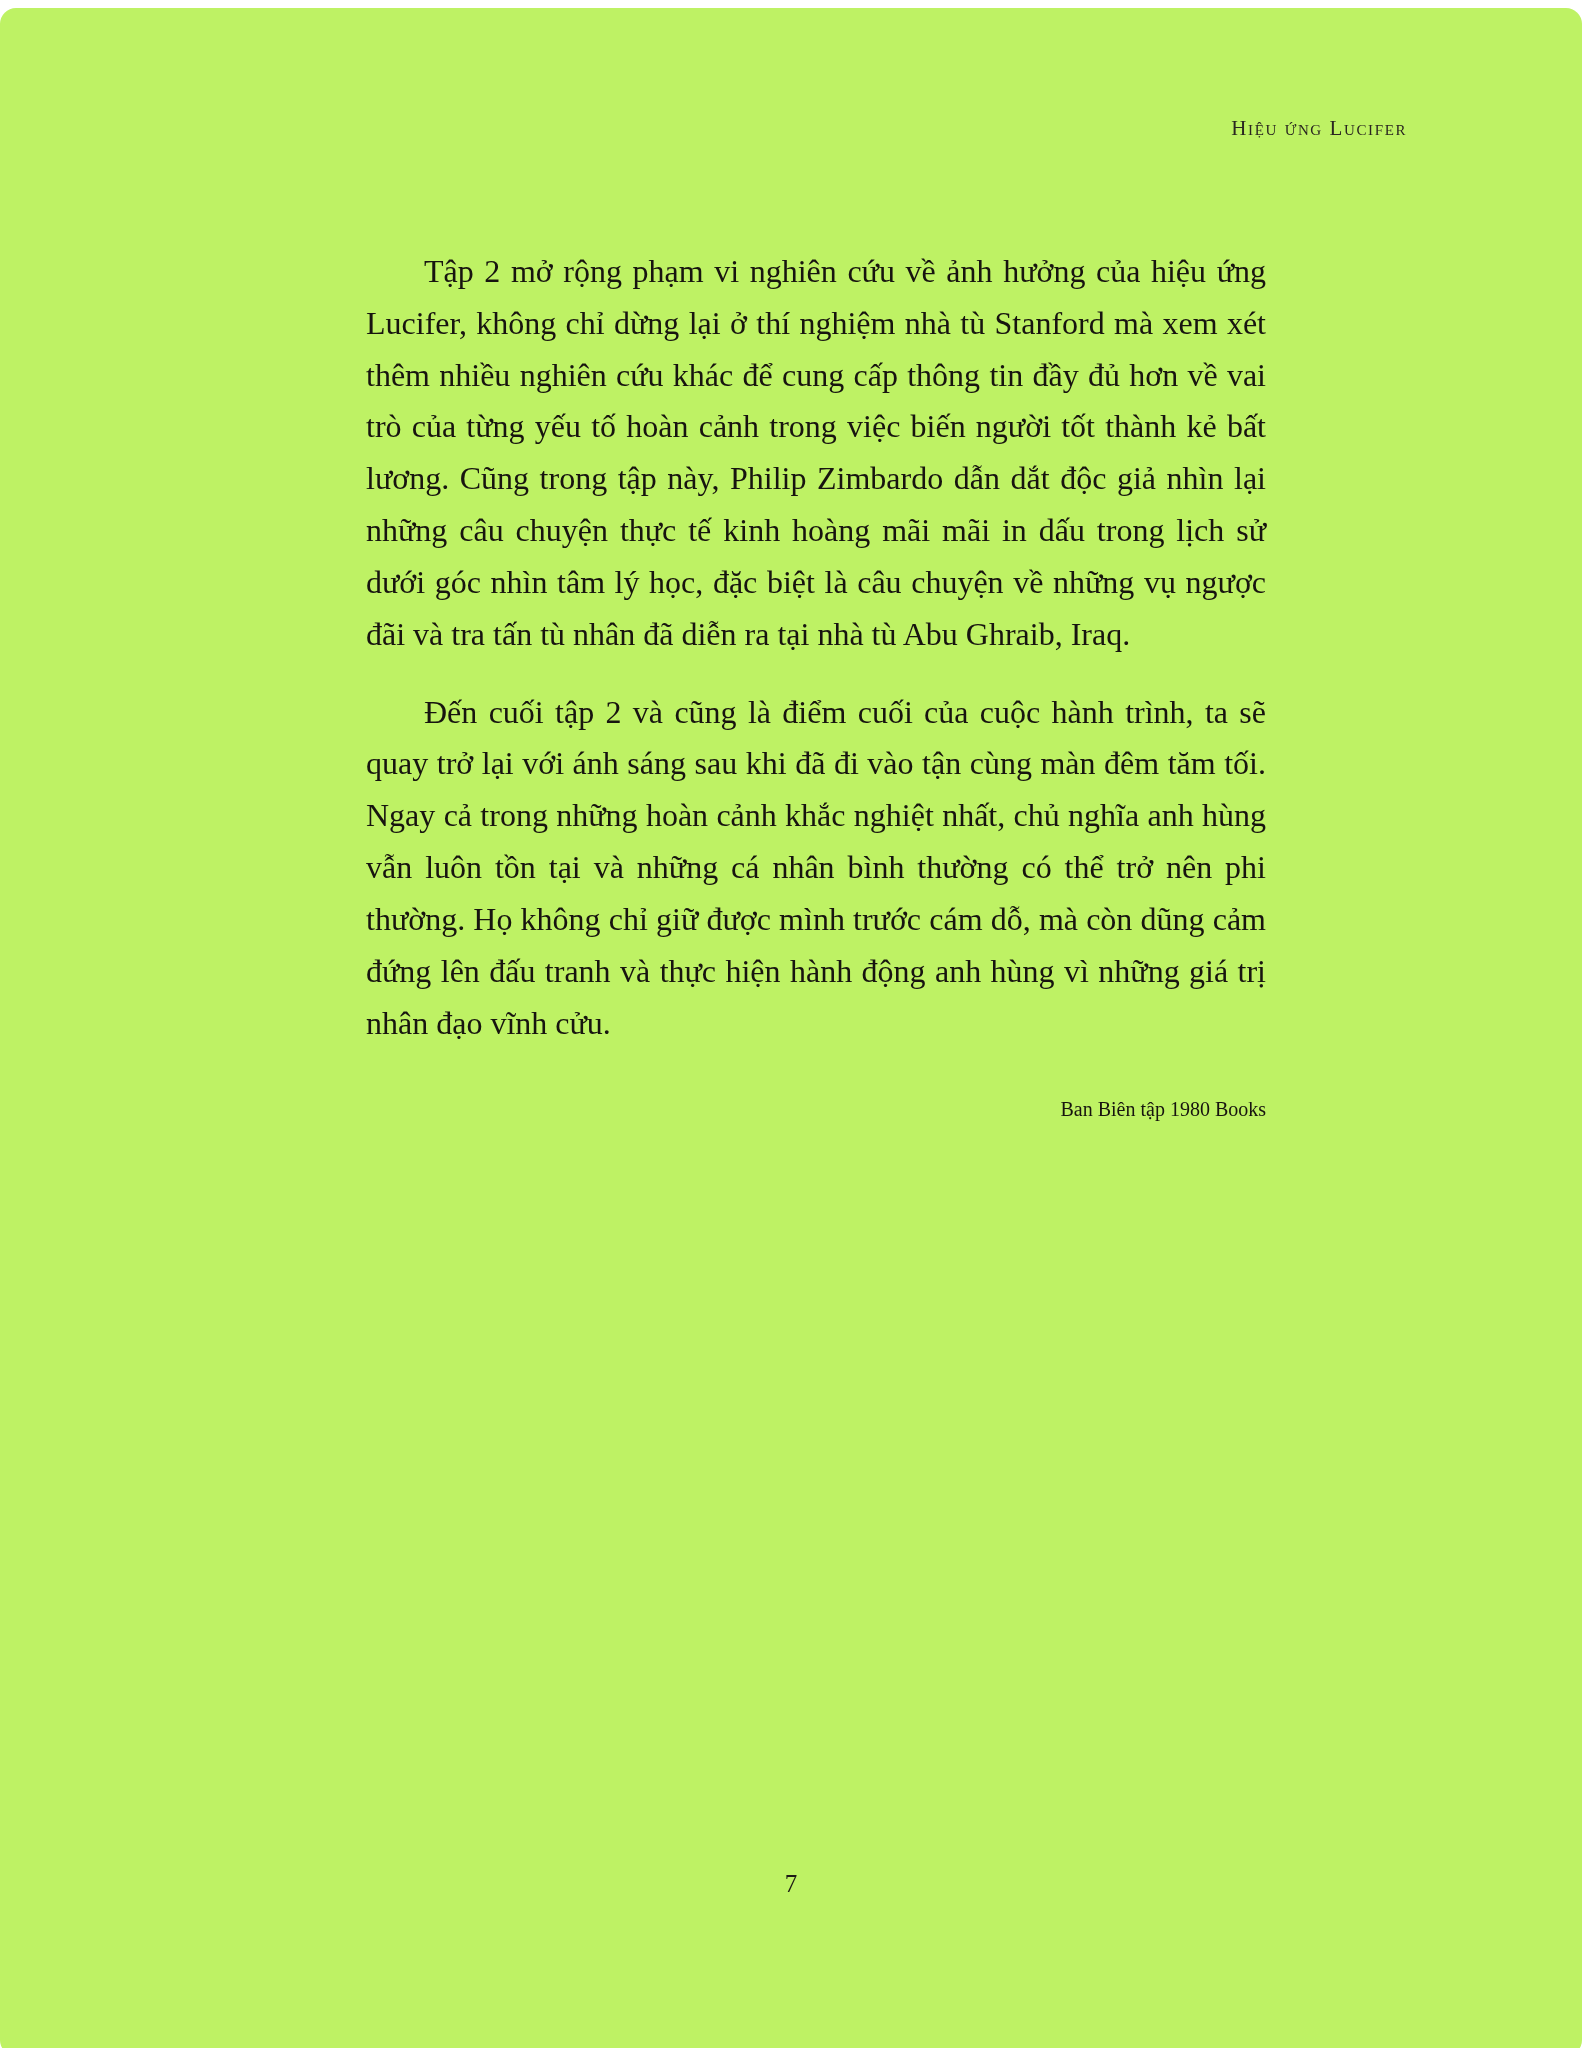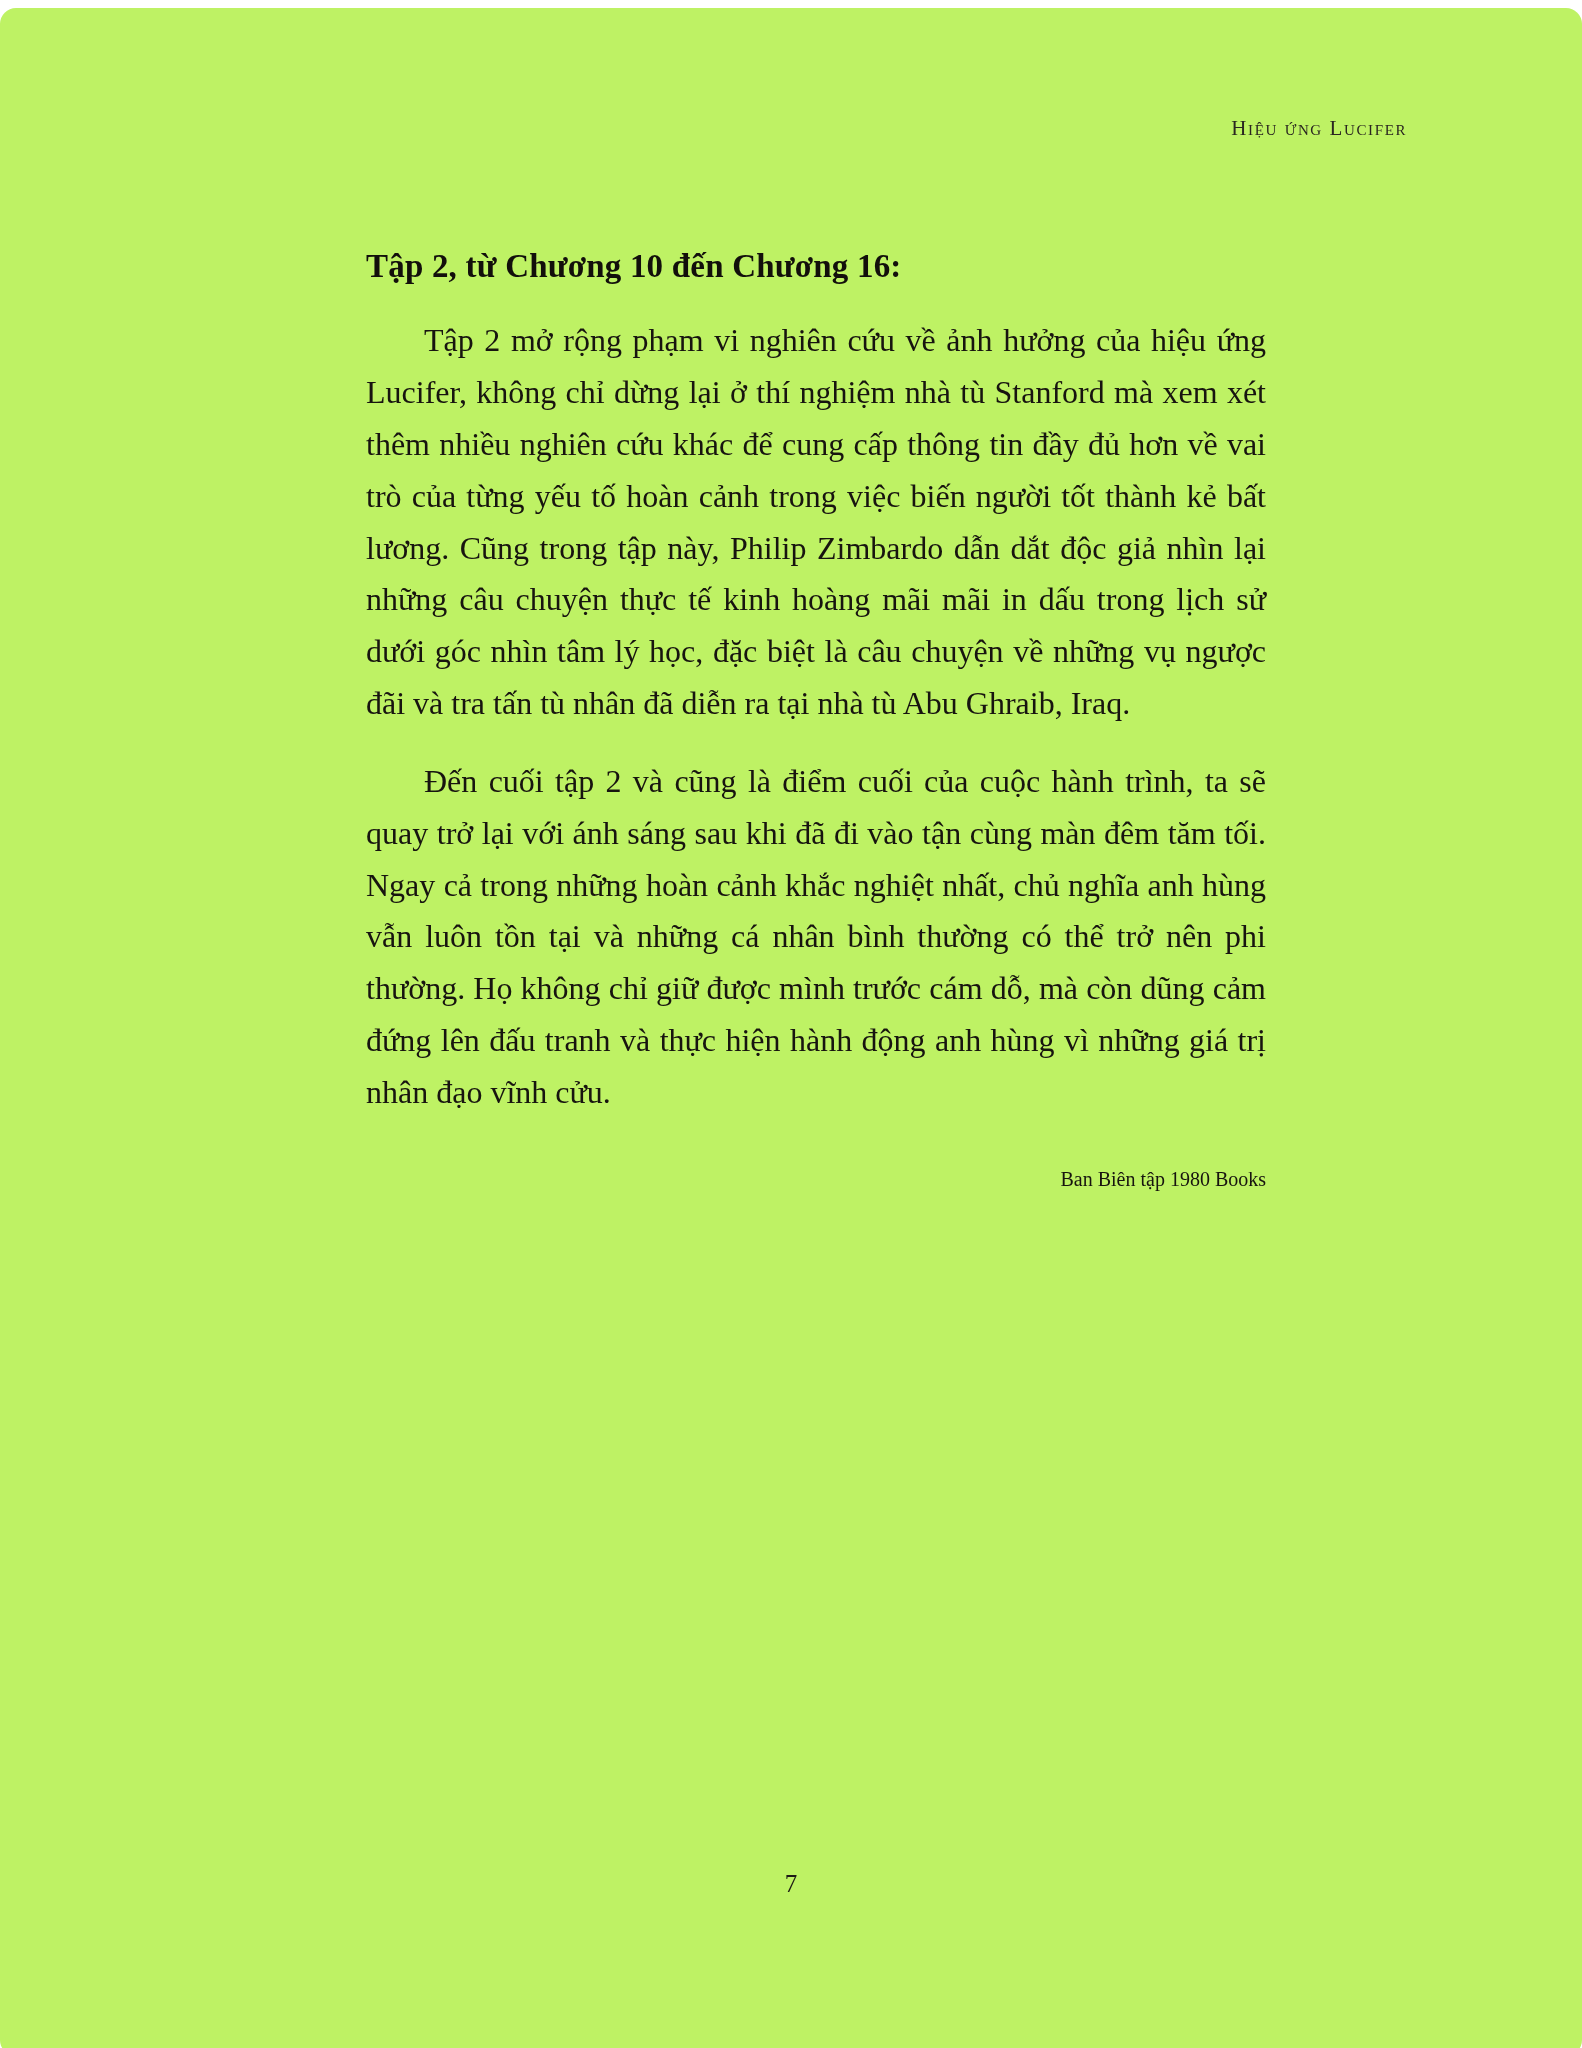--- a/index.html
+++ b/index.html
@@ -88,21 +88,20 @@
 <body>
 
 <div class="page">
 
   <div class="running-head">
     <span class="small-caps">Hiệu ứng Lucifer</span>
   </div>
 
   <div class="content">
 
-    <h2 class="section-heading">Tập 2, từ Chương 10 đến Chương 16:</h2>
 
     <p class="body-par">Tập 2 mở rộng phạm vi nghiên cứu về ảnh hưởng của hiệu ứng Lucifer, không chỉ dừng lại ở thí nghiệm nhà tù Stanford mà xem xét thêm nhiều nghiên cứu khác để cung cấp thông tin đầy đủ hơn về vai trò của từng yếu tố hoàn cảnh trong việc biến người tốt thành kẻ bất lương. Cũng trong tập này, Philip Zimbardo dẫn dắt độc giả nhìn lại những câu chuyện thực tế kinh hoàng mãi mãi in dấu trong lịch sử dưới góc nhìn tâm lý học, đặc biệt là câu chuyện về những vụ ngược đãi và tra tấn tù nhân đã diễn ra tại nhà tù Abu Ghraib, Iraq.</p>
 
     <p class="body-par">Đến cuối tập 2 và cũng là điểm cuối của cuộc hành trình, ta sẽ quay trở lại với ánh sáng sau khi đã đi vào tận cùng màn đêm tăm tối. Ngay cả trong những hoàn cảnh khắc nghiệt nhất, chủ nghĩa anh hùng vẫn luôn tồn tại và những cá nhân bình thường có thể trở nên phi thường. Họ không chỉ giữ được mình trước cám dỗ, mà còn dũng cảm đứng lên đấu tranh và thực hiện hành động anh hùng vì những giá trị nhân đạo vĩnh cửu.</p>
 
     <p class="signature">Ban Biên tập 1980 Books</p>
 
   </div>
 
   <div class="folio">7</div>

